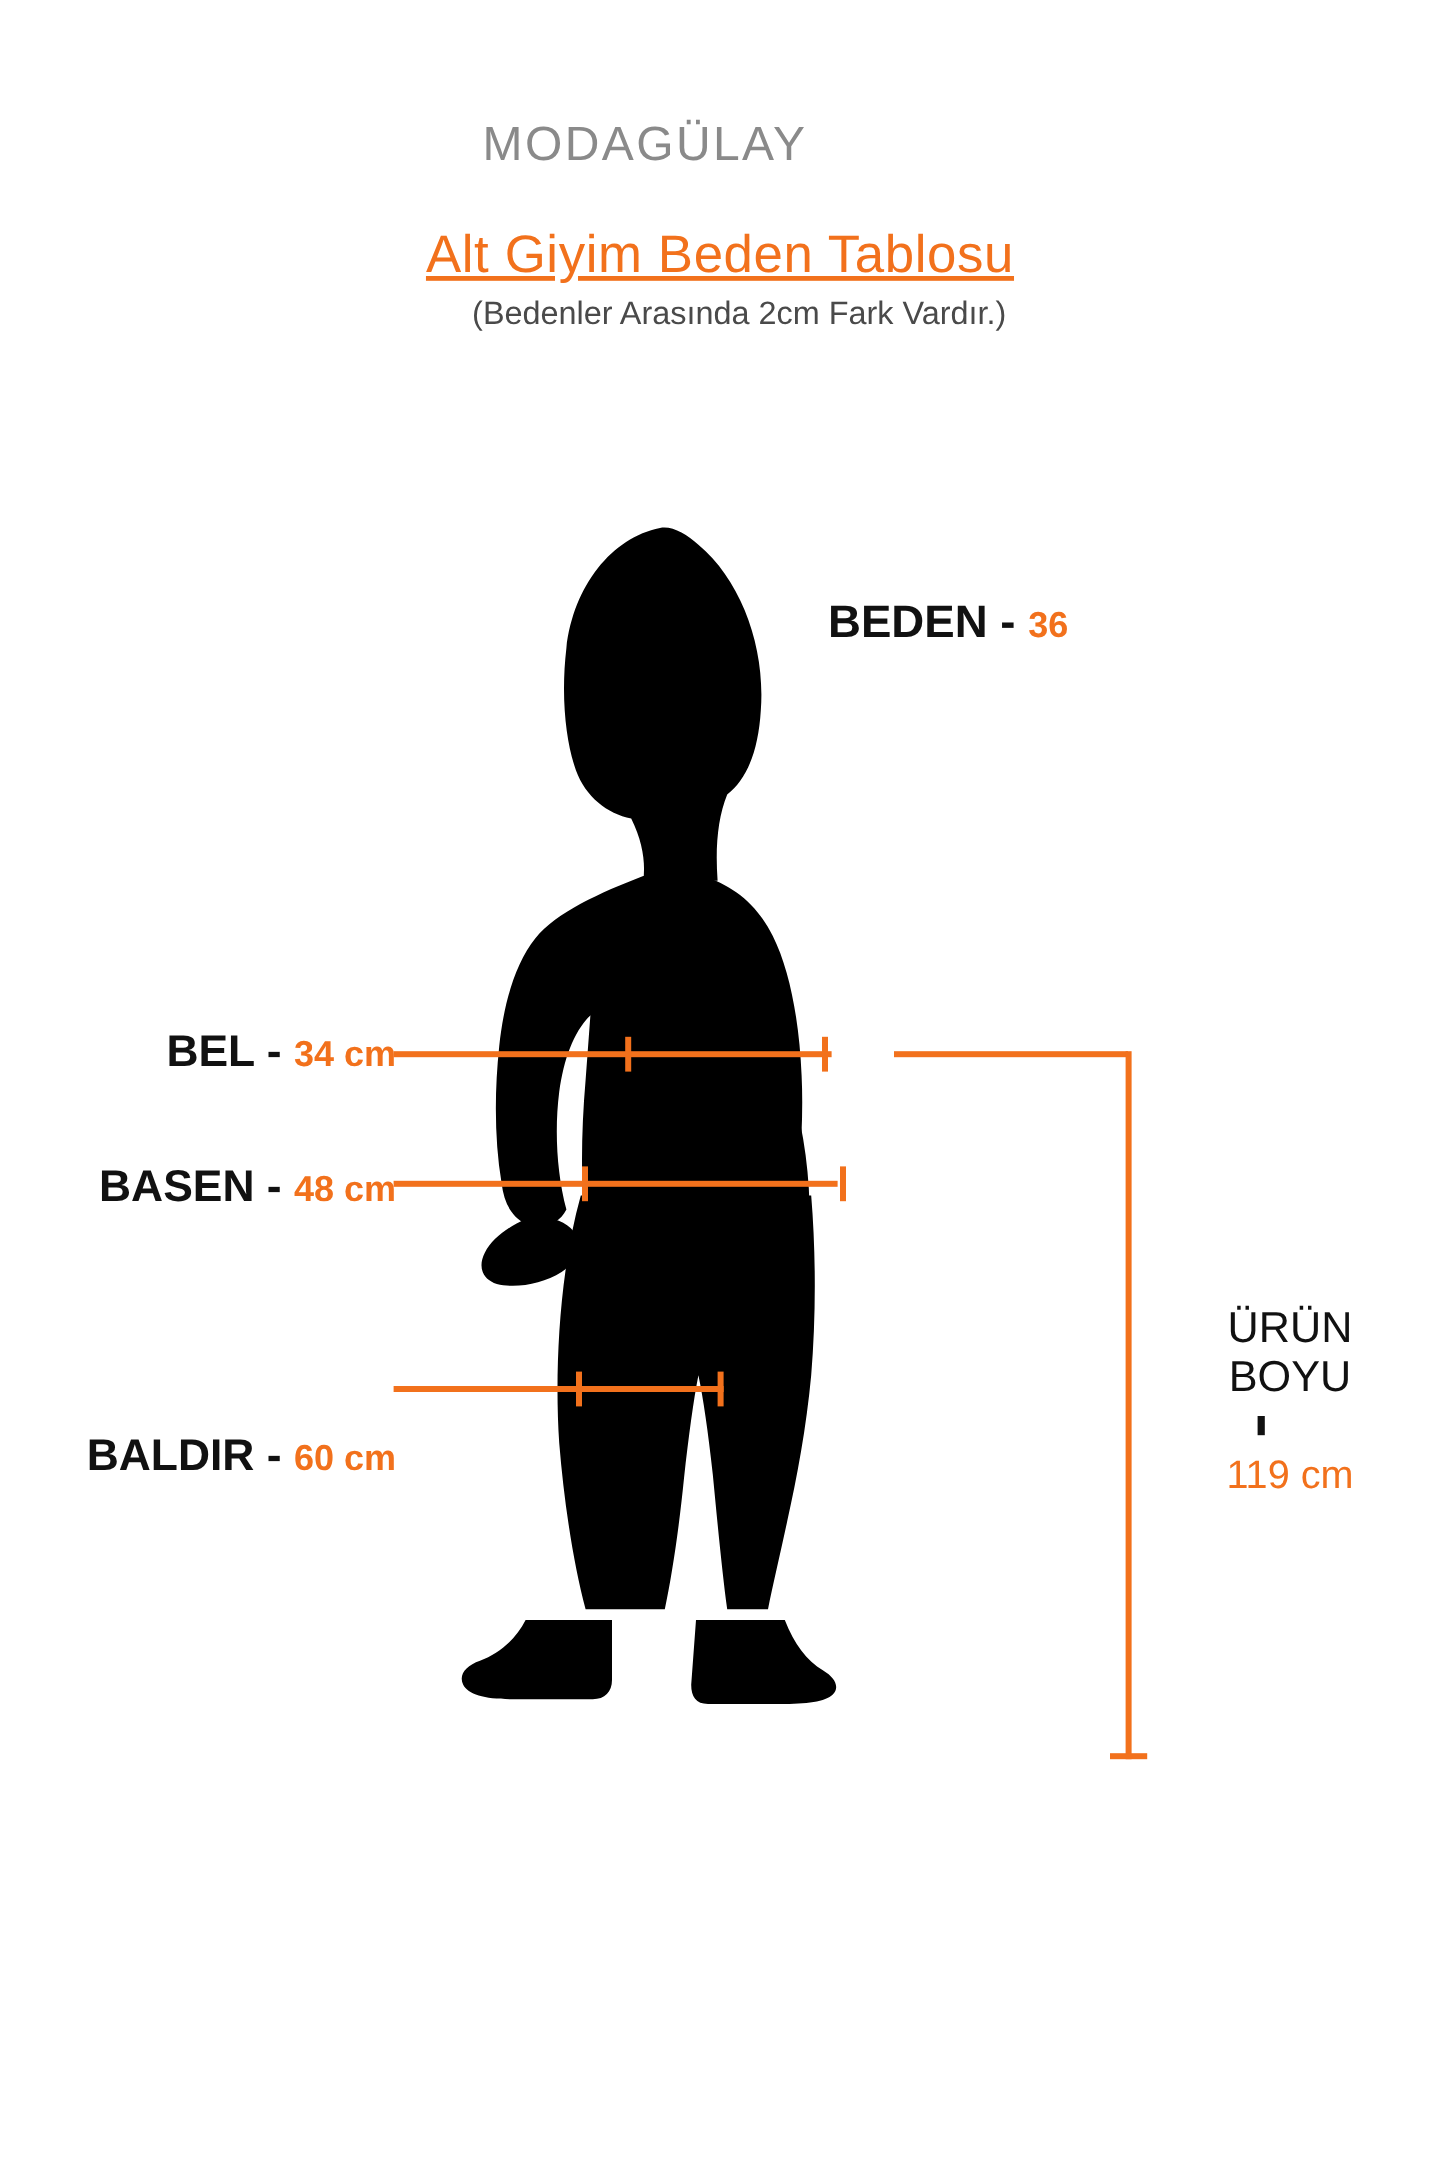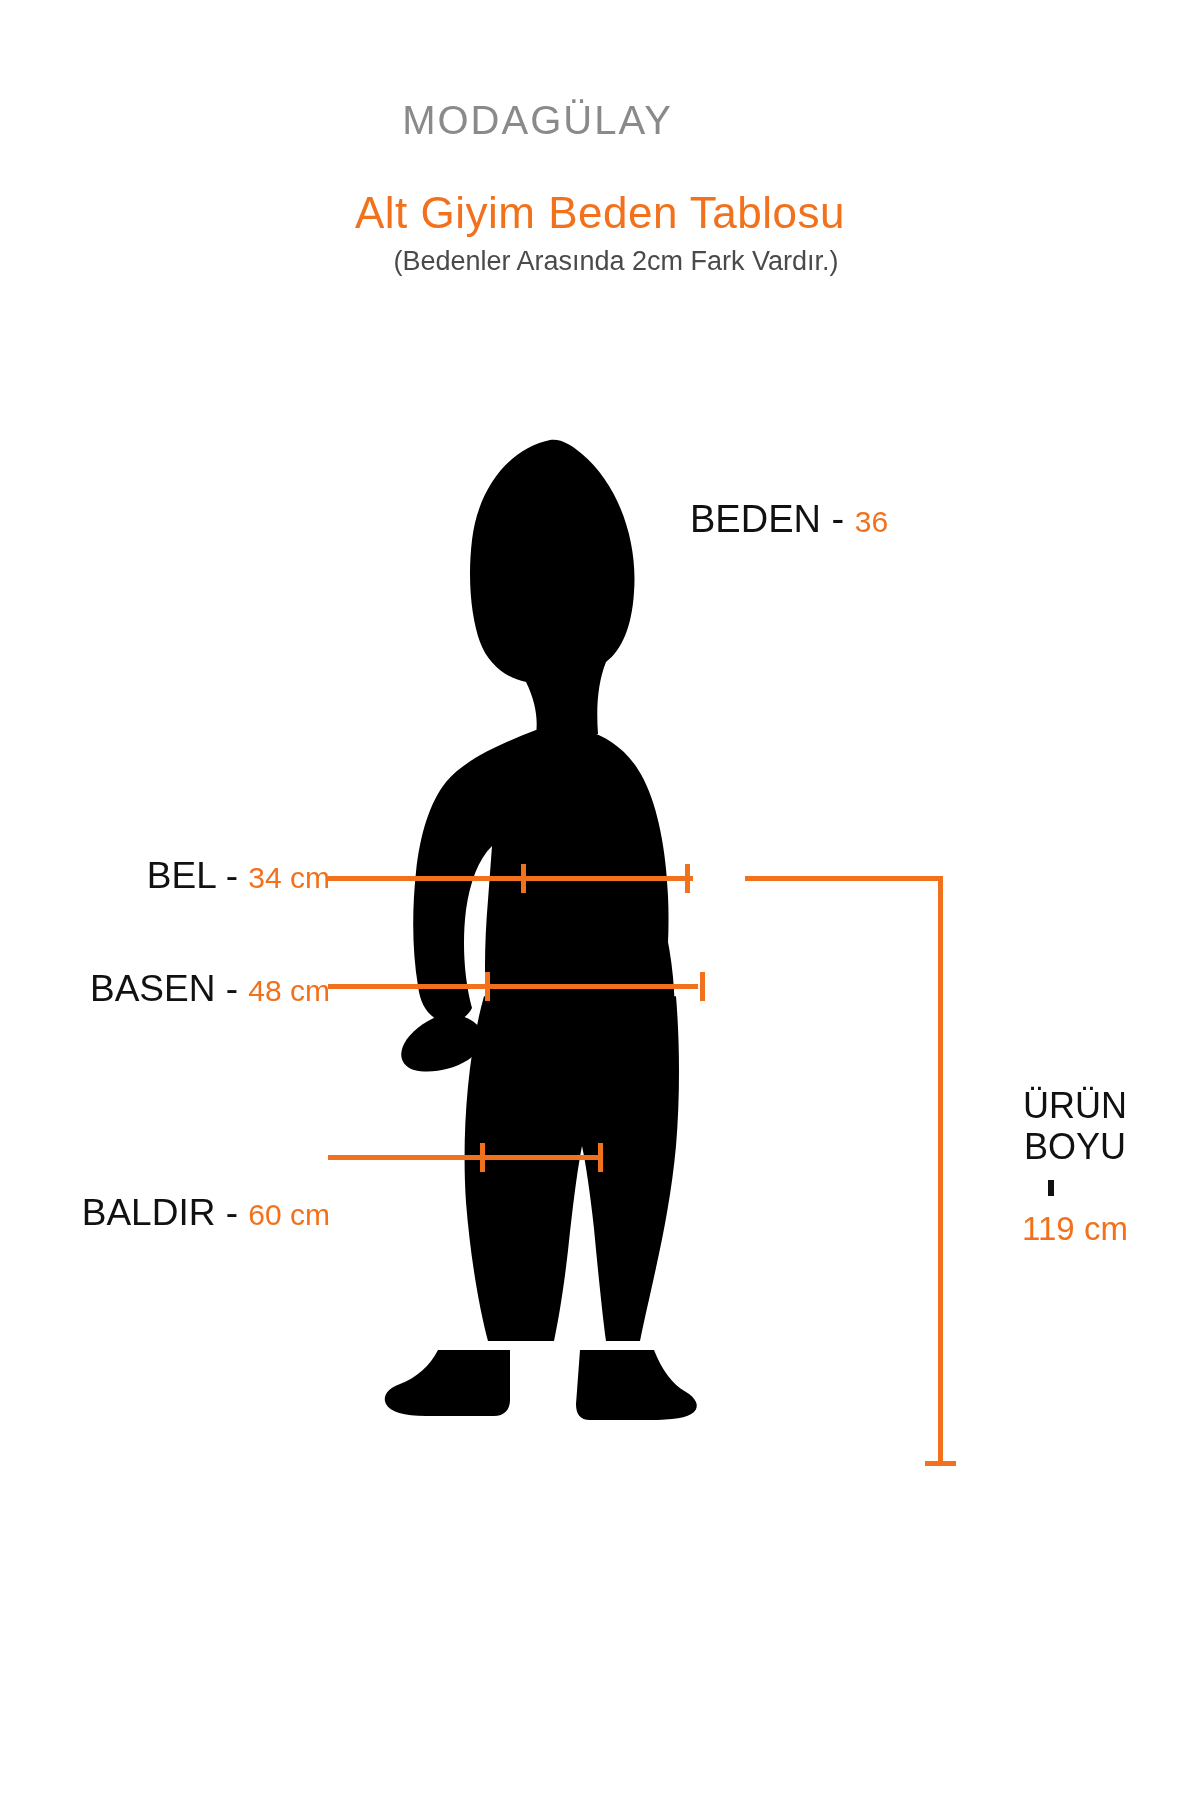--- a/index.html
+++ b/index.html
@@ -36,20 +36,21 @@
   .title {
     position: absolute;
     top: 188px;
     left: 0;
     width: 1200px;
     text-align: center;
     font-size: 44px;
     color: #f2711c;
     font-weight: 400;
     letter-spacing: 0.5px;
+    text-decoration: underline;
   }
   .subtitle {
     position: absolute;
     top: 246px;
     left: 0;
     width: 1200px;
     text-align: center;
     font-size: 27px;
     color: #4a4a4a;
     font-weight: 400;
@@ -65,21 +66,21 @@
     height: 1000px;
   }
   .figure svg { display: block; }
 
   
   .label {
     position: absolute;
     white-space: nowrap;
     font-size: 37px;
     color: #111111;
-    font-weight: 400;
+    font-weight: 700;
   }
   .label .val {
     color: #f2711c;
     font-size: 30px;
   }
 
   .beden-label {
     left: 690px;
     top: 498px;
     font-size: 38px;

